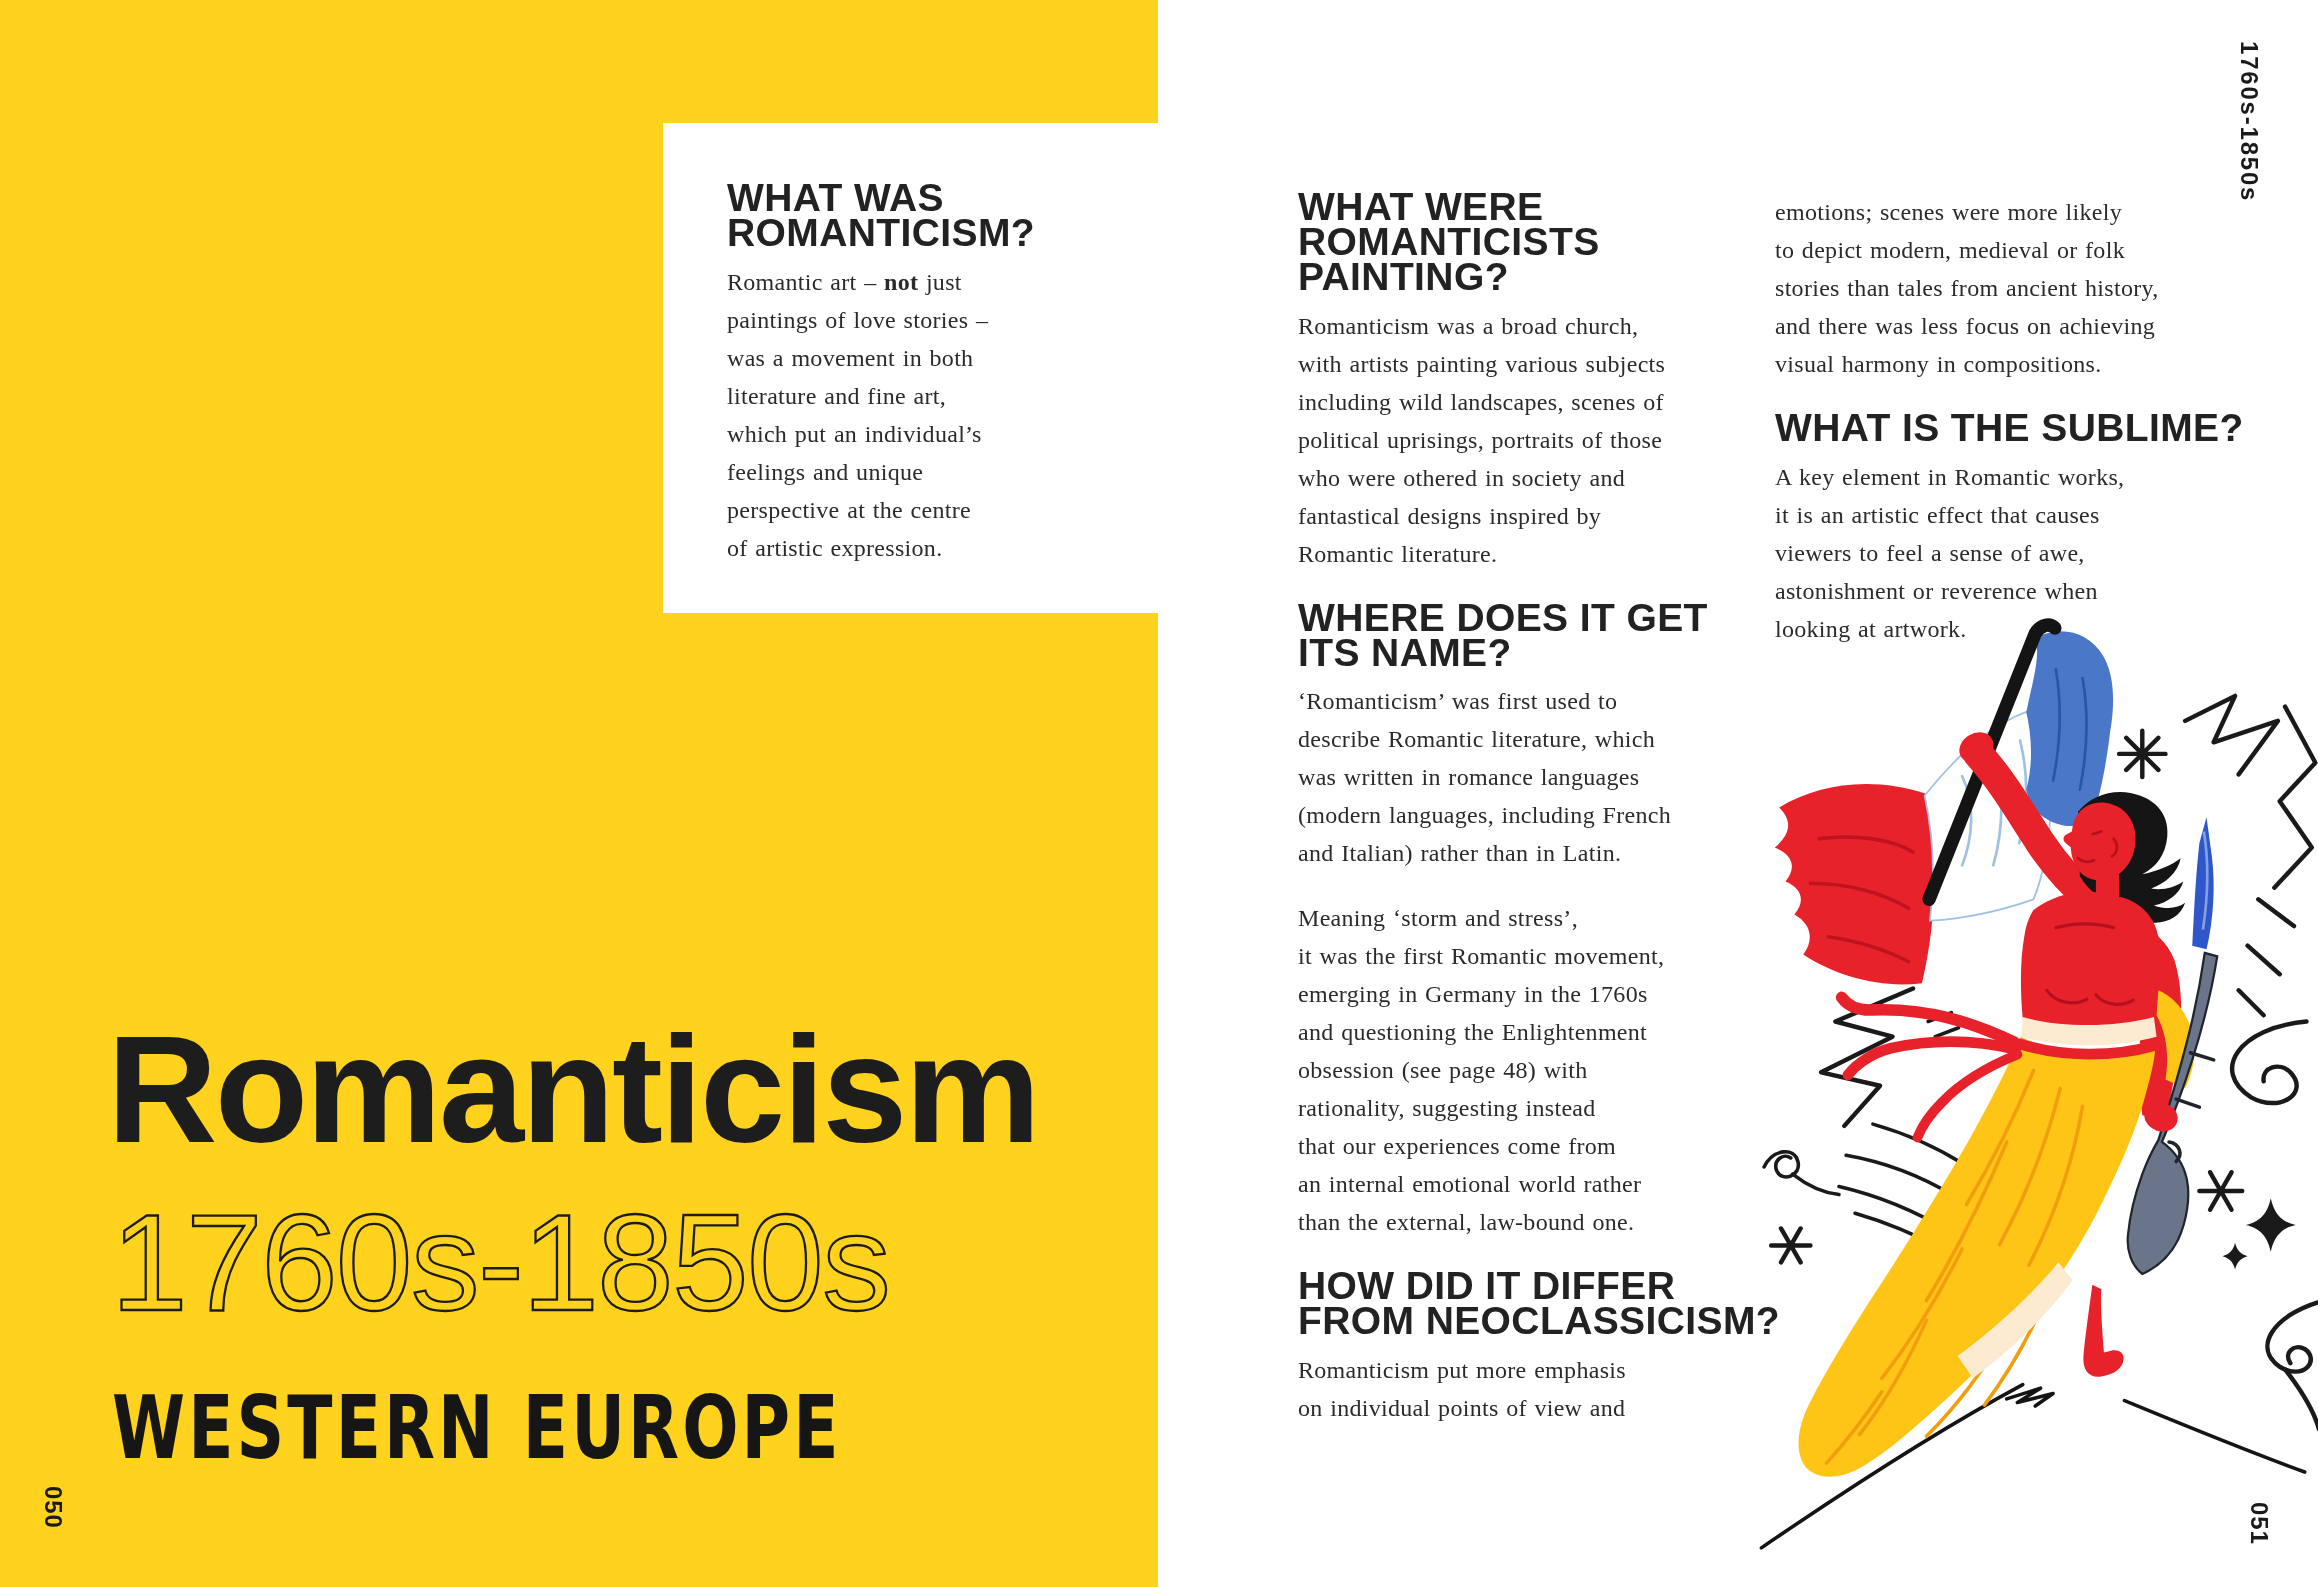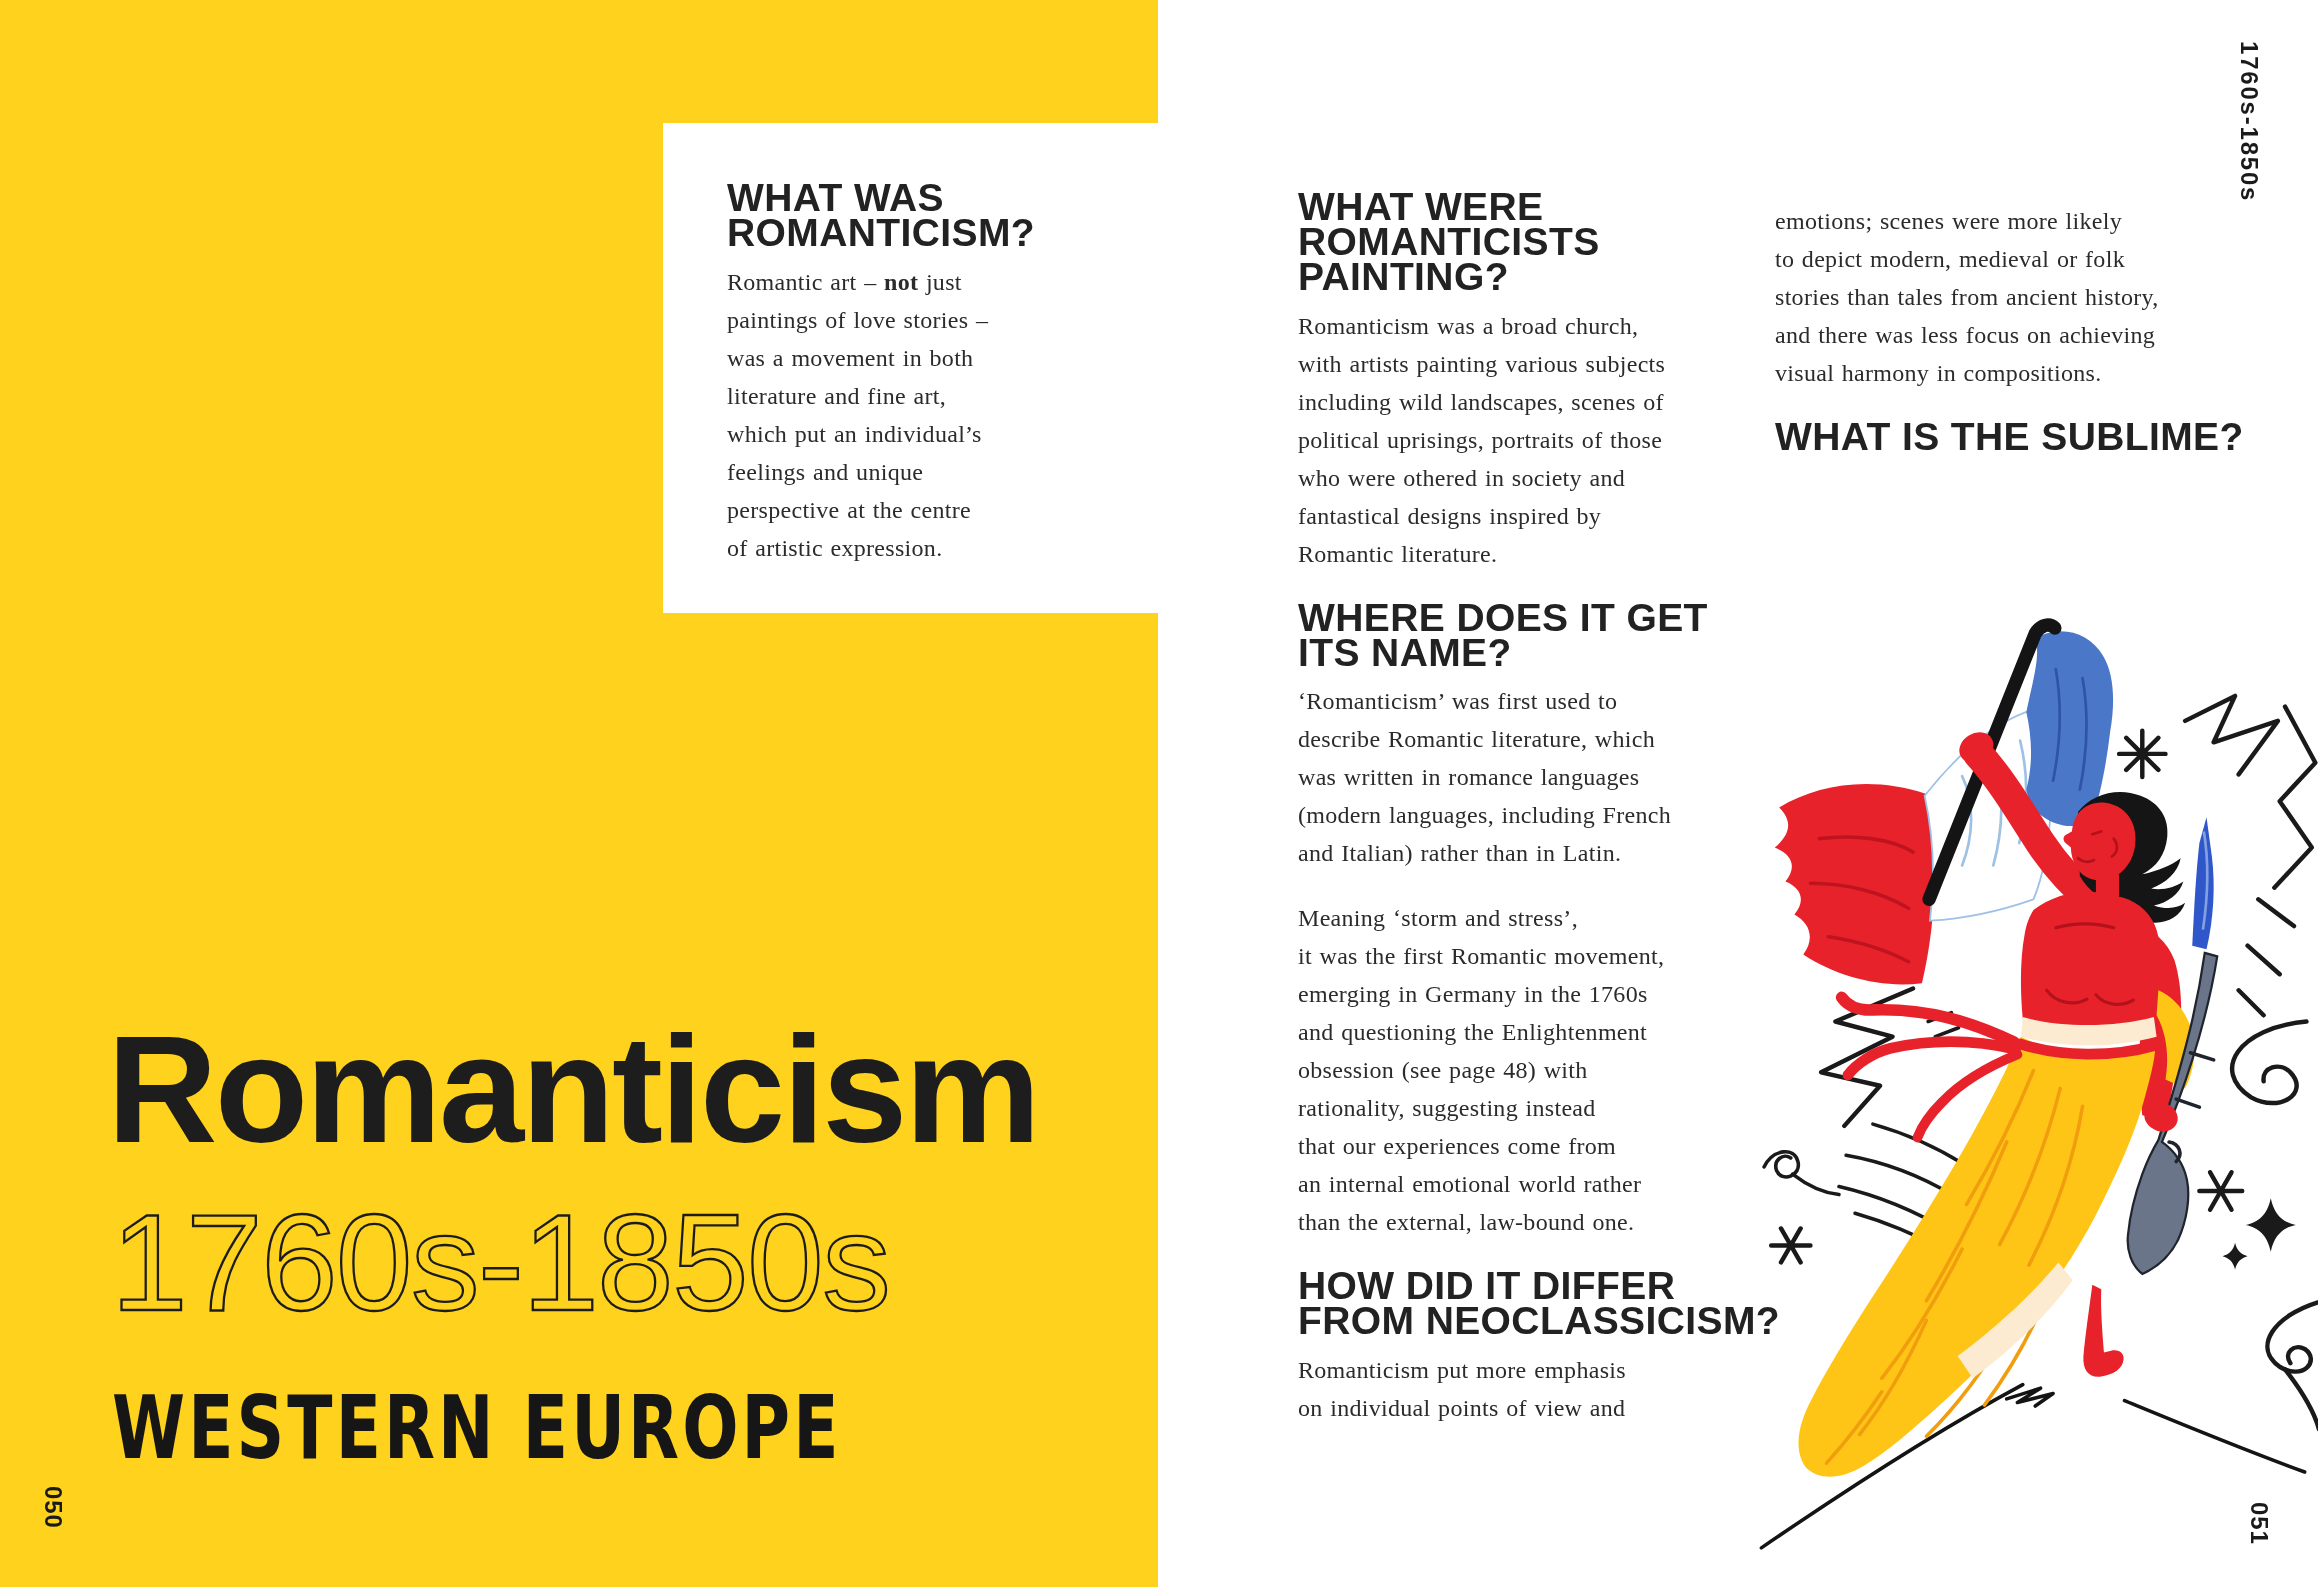--- a/index.html
+++ b/index.html
@@ -209,28 +209,33 @@
     <div class="qa-block">
       <h3 class="qhead">HOW DID IT DIFFER
 FROM NEOCLASSICISM?</h3>
       <p class="qbody">Romanticism put more emphasis
 on individual points of view and</p>
     </div>
   </div>
 
   <div class="col col-2">
     <div class="qa-block">
-      <p class="qbody" style="margin-top:13px;">emotions; scenes were more likely
+      <p class="qbody" style="margin-top:4px;">emotions; scenes were more likely
 to depict modern, medieval or folk
 stories than tales from ancient history,
 and there was less focus on achieving
 visual harmony in compositions.</p>
     </div>
     <div class="qa-block">
       <h3 class="qhead">WHAT IS THE SUBLIME?</h3>
+      <p class="qbody">A key element in Romantic works,
+it is an artistic effect that causes
+viewers to feel a sense of awe,
+astonishment or reverence when
+looking at artwork.</p>
     </div>
   </div>
 
   <div class="vlabel era-label">1760s-1850s</div>
   <div class="vlabel pageno-right">051</div>
 
 </div>
 
 
 </body></html>

